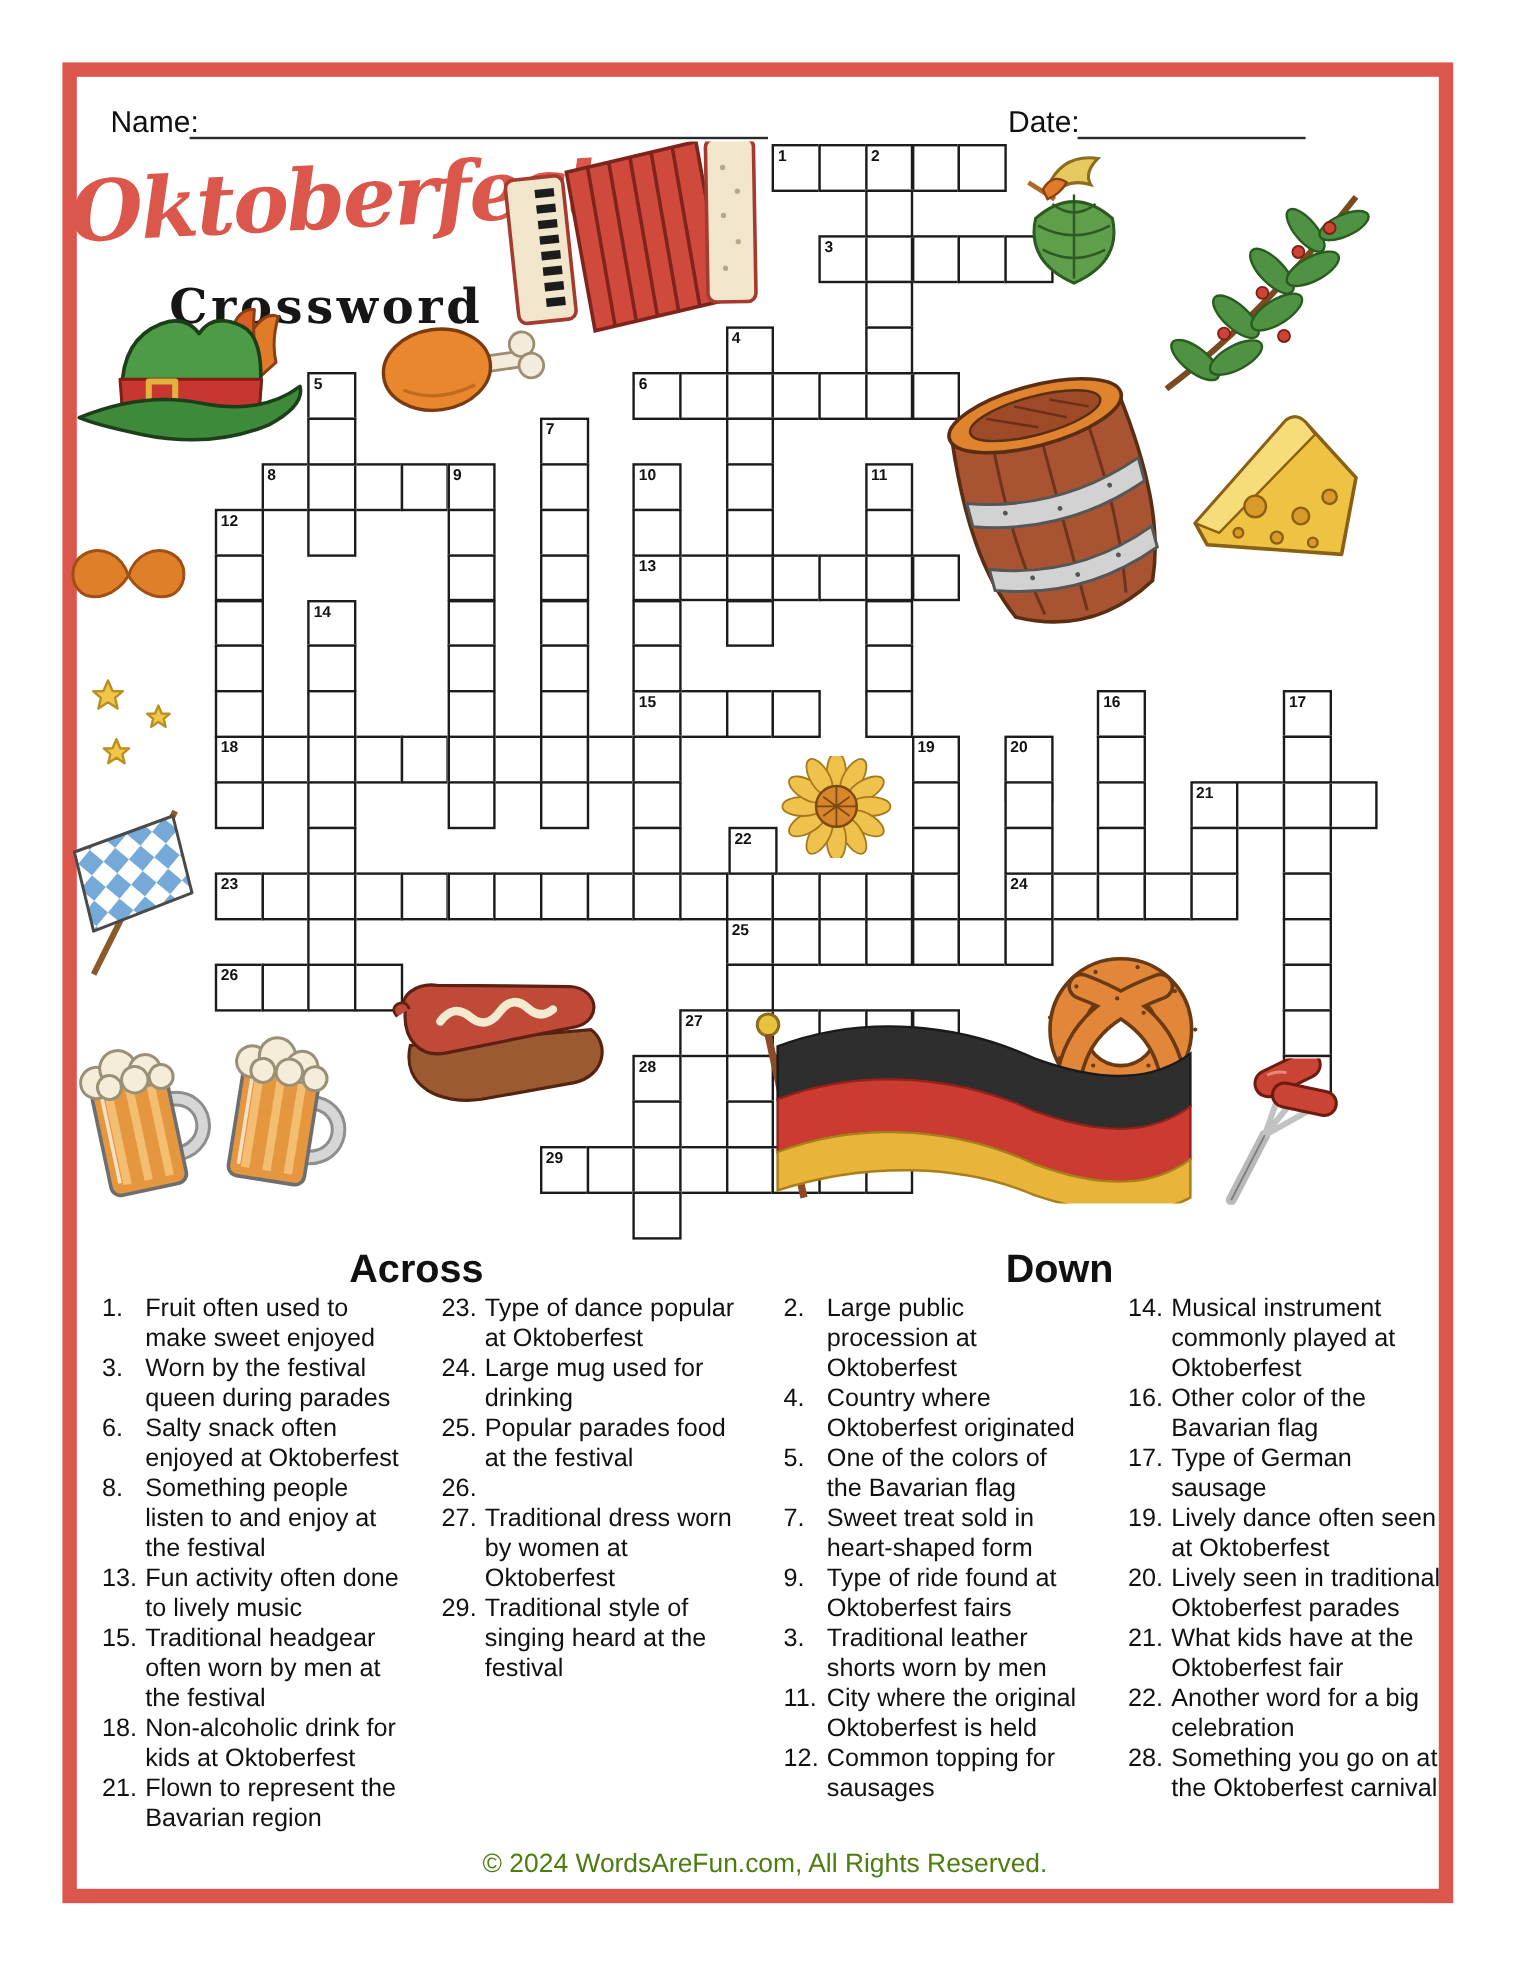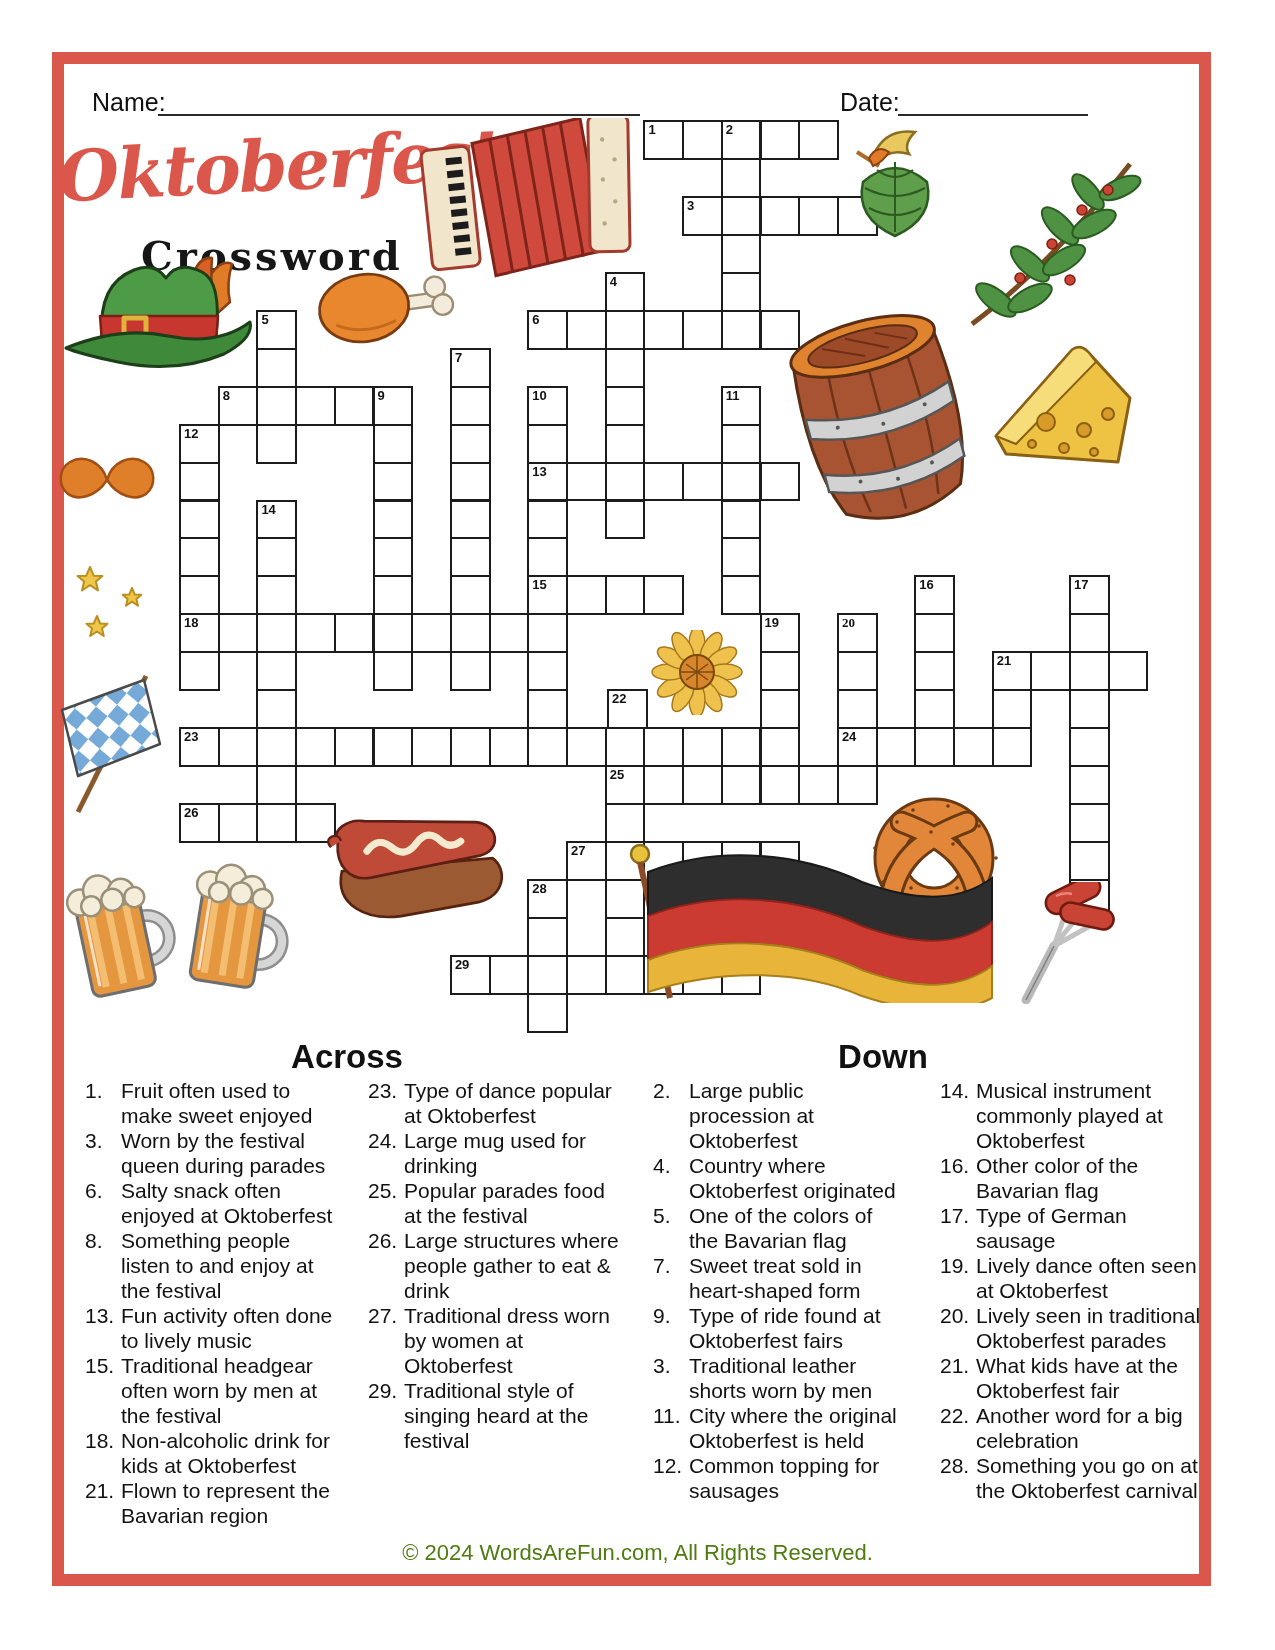--- a/index.html
+++ b/index.html
@@ -243,21 +243,21 @@
       <div class="cell" style="left: 1069.1px; top: 727.2px; width: 40.7px; height: 39.95px;"></div>
       <div class="cell" style="left: 1069.1px; top: 765.15px; width: 40.7px; height: 39.95px;"></div>
       <div class="cell" style="left: 1069.1px; top: 803.1px; width: 40.7px; height: 39.95px;"></div>
       <div class="cell" style="left: 1069.1px; top: 841.05px; width: 40.7px; height: 39.95px;"></div>
       <div class="cell" style="left: 1069.1px; top: 879px; width: 40.7px; height: 39.95px;"></div>
       <div class="cell" style="left: 759.5px; top: 613.35px; width: 40.7px; height: 39.95px;">
         <span class="cellnum">19</span>
       </div>
       <div class="cell" style="left: 759.5px; top: 651.3px; width: 40.7px; height: 39.95px;"></div>
       <div class="cell" style="left: 759.5px; top: 689.25px; width: 40.7px; height: 39.95px;"></div>
-      <div class="cell" style="left: 836.9px; top: 613.35px; width: 40.7px; height: 55px; font-family: Liberation Serif, serif;">
+      <div class="cell" style="left: 836.9px; top: 613.35px; width: 40.7px; height: 55px;">
         <span class="cellnum">20</span>
       </div>
       <div class="cell" style="left: 836.9px; top: 651.3px; width: 40.7px; height: 39.95px;"></div>
       <div class="cell" style="left: 836.9px; top: 689.25px; width: 40.7px; height: 39.95px;"></div>
       <div class="cell" style="left: 991.7px; top: 689.25px; width: 40.7px; height: 39.95px;"></div>
       <div class="cell" style="left: 607px; top: 689.25px; width: 40.7px; height: 39.95px;">
         <span class="cellnum">22</span>
       </div>
       <div class="cell" style="left: 604.7px; top: 803.1px; width: 40.7px; height: 39.95px;"></div>
       <div class="cell" style="left: 604.7px; top: 879px; width: 40.7px; height: 39.95px;"></div>
@@ -581,21 +581,20 @@
       <div class="clue">
         <span class="clue-num">24.</span>
         <span class="clue-text">Large mug used for drinking</span>
       </div>
       <div class="clue">
         <span class="clue-num">25.</span>
         <span class="clue-text">Popular parades food at the festival</span>
       </div>
       <div class="clue">
         <span class="clue-num">26.</span>
-        <span class="clue-text">Large structures where people gather to eat &amp; drink</span>
       </div>
       <div class="clue">
         <span class="clue-num">27.</span>
         <span class="clue-text">Traditional dress worn by women at Oktoberfest</span>
       </div>
       <div class="clue">
         <span class="clue-num">29.</span>
         <span class="clue-text">Traditional style of singing heard at the festival</span>
       </div>
     </div>

